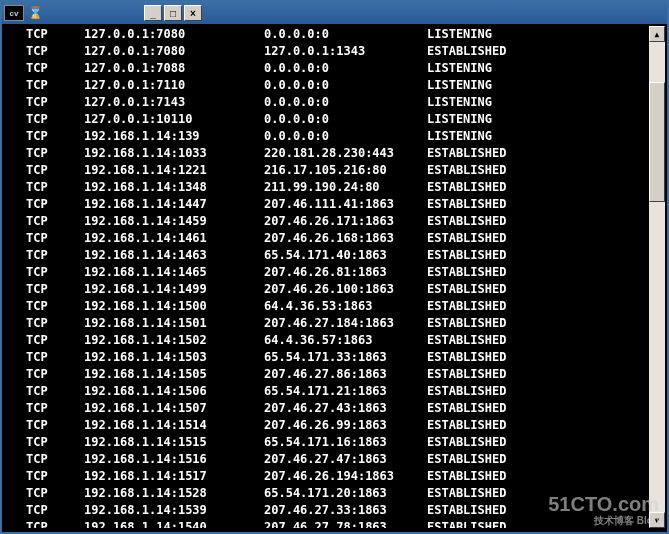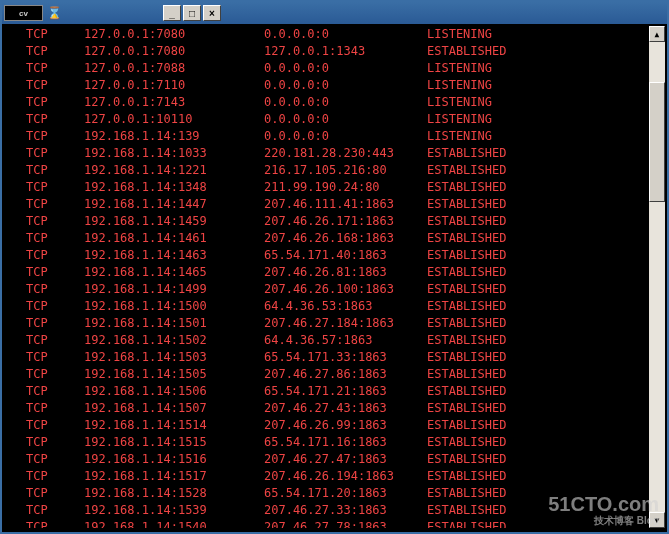--- a/index.html
+++ b/index.html
@@ -27,21 +27,21 @@
     background: linear-gradient(to bottom, #3a6ea5, #2a5a95);
     display: flex;
     align-items: center;
     padding: 0 2px;
     color: #fff;
     font-family: Tahoma, Arial, sans-serif;
     font-size: 12px;
     font-weight: bold;
   }
   .titlebar .icon {
-    width: 39px;
+    width: 20px;
     height: 16px;
     background: #000;
     border: 1px solid #888;
     margin-right: 4px;
     display: flex;
     align-items: center;
     justify-content: center;
     font-size: 8px;
     color: #ccc;
     box-sizing: border-box;
@@ -81,25 +81,26 @@
     color: #000;
     cursor: pointer;
   }
   .terminal {
     position: absolute;
     top: 24px;
     left: 4px;
     right: 18px;
     bottom: 4px;
     background: #000;
-    color: #ef4444;
+    color: #ffffff;
     font-size: 12px;
     line-height: 17px;
     overflow: hidden;
     white-space: pre;
+    font-weight: bold;
   }
   .scrollbar {
     position: absolute;
     right: 2px;
     top: 24px;
     bottom: 4px;
     width: 16px;
     background: #d4d0c8;
   }
   .scroll-btn {

